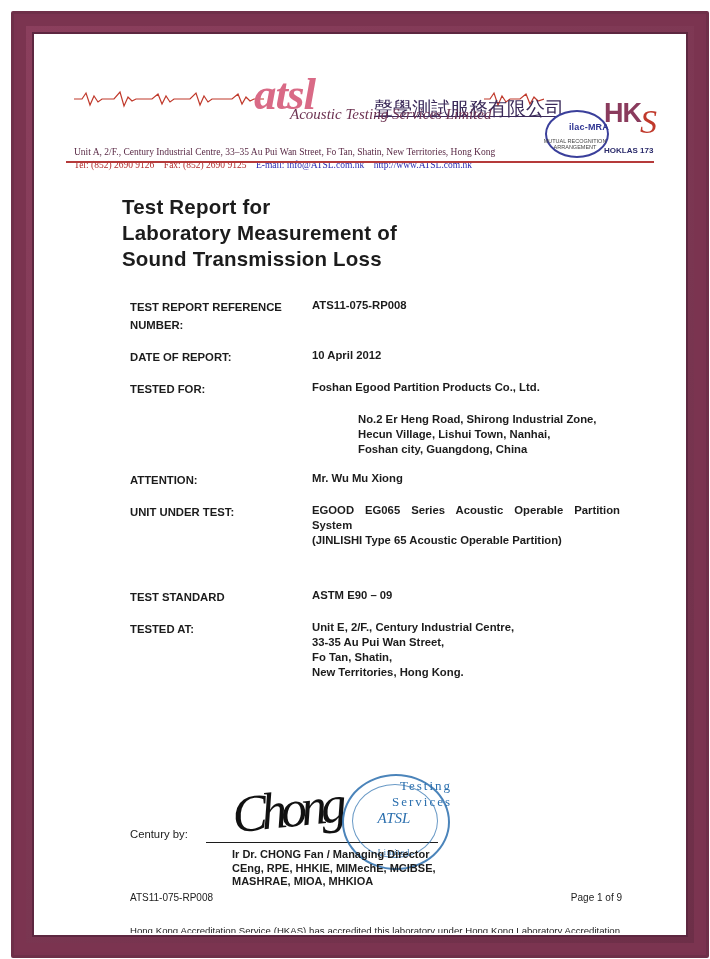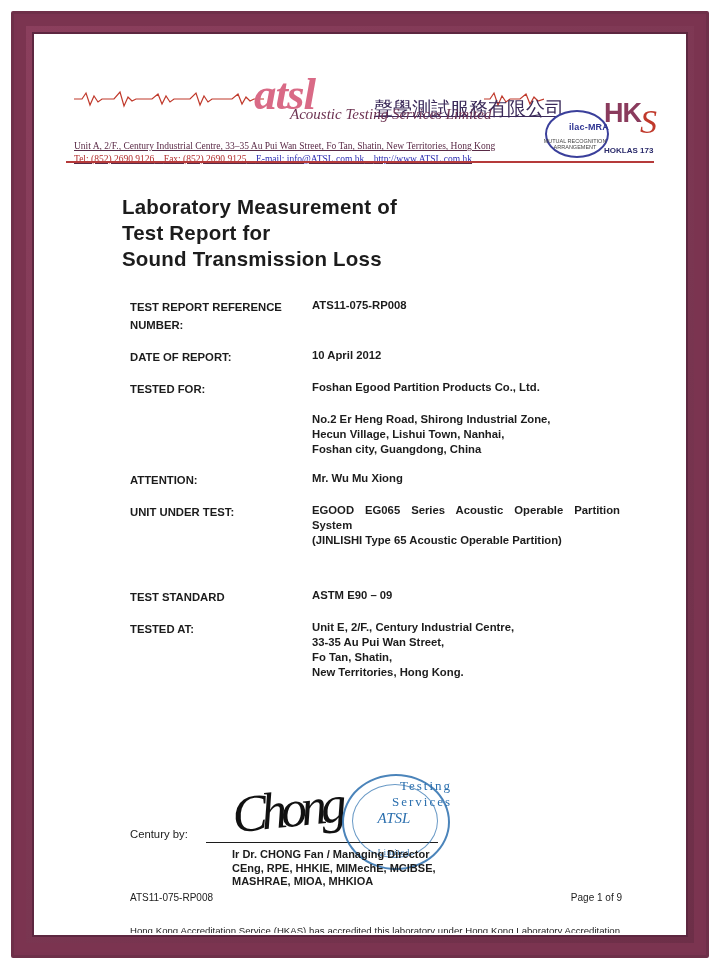--- a/index.html
+++ b/index.html
@@ -105,27 +105,26 @@
     top: 32px;
     font-family: "Liberation Serif", serif;
     font-style: italic;
     font-size: 15px;
     color: #6d3352;
     white-space: nowrap;
   }
   .addr {
     position: absolute;
     left: 38px;
-    top: 104px;
+    top: 110px;
     width: 470px;
     font-family: "Liberation Serif", serif;
     font-size: 9.5px;
     color: #5a2a46;
     line-height: 13px;
-    text-decoration: underline;
   }
   .addr .l2 { color: #b02a2a; }
   .addr .l2 .mail { color: #2a2ab0; }
   .hr-red {
     position: absolute;
     left: 30px;
     top: 125px;
     width: 588px;
     height: 2px;
     background: #b53a3a;
@@ -402,43 +401,43 @@
           <span>Fax: (852) 2690 9125</span>&nbsp;&nbsp;&nbsp;
           <span class="mail">E-mail: info@ATSL.com.hk</span>&nbsp;&nbsp;&nbsp;
           <span class="mail">http://www.ATSL.com.hk</span>
         </div>
       </div>
 
       <div class="hr-red"></div>
     </div>
 
     <div class="title-block">
+      <div class="title-line">Test Report for</div>
       <div class="title-line">Laboratory Measurement of</div>
-      <div class="title-line">Test Report for</div>
       <div class="title-line">Sound Transmission Loss</div>
     </div>
 
     <div class="fields">
 
       <div class="row">
         <div class="row-label">TEST REPORT REFERENCE NUMBER:</div>
         <div class="row-value">ATS11-075-RP008</div>
       </div>
 
       <div class="row">
         <div class="row-label">DATE OF REPORT:</div>
         <div class="row-value">10 April 2012</div>
       </div>
 
       <div class="row tight">
         <div class="row-label">TESTED FOR:</div>
         <div class="row-value">Foshan Egood Partition Products Co., Ltd.</div>
       </div>
 
-      <div class="row" style="margin-top:14px;">
+      <div class="row" style="margin-top:14px;gap:46px;">
         <div class="row-label"></div>
         <div class="row-value" style="white-space:pre-line;">No.2 Er Heng Road, Shirong Industrial Zone,
 Hecun Village, Lishui Town, Nanhai,
 Foshan city, Guangdong, China</div>
       </div>
 
       <div class="row">
         <div class="row-label">ATTENTION:</div>
         <div class="row-value">Mr. Wu Mu Xiong</div>
       </div>

